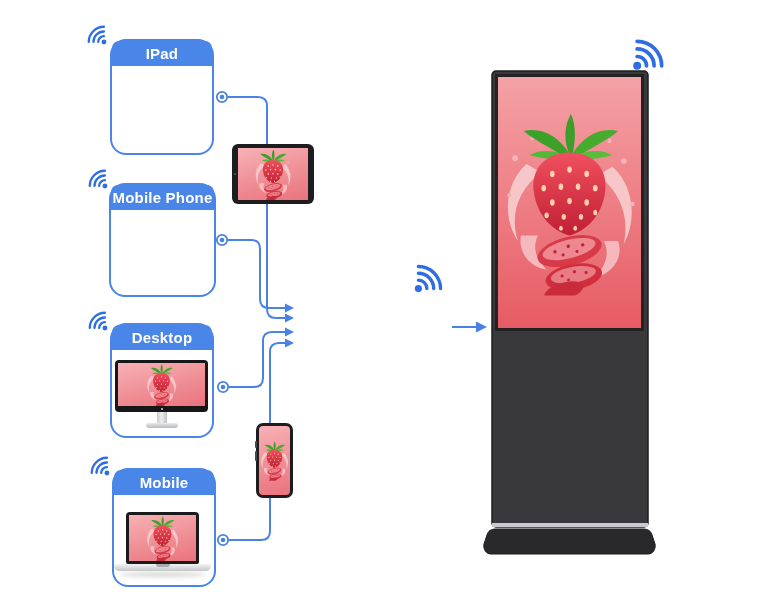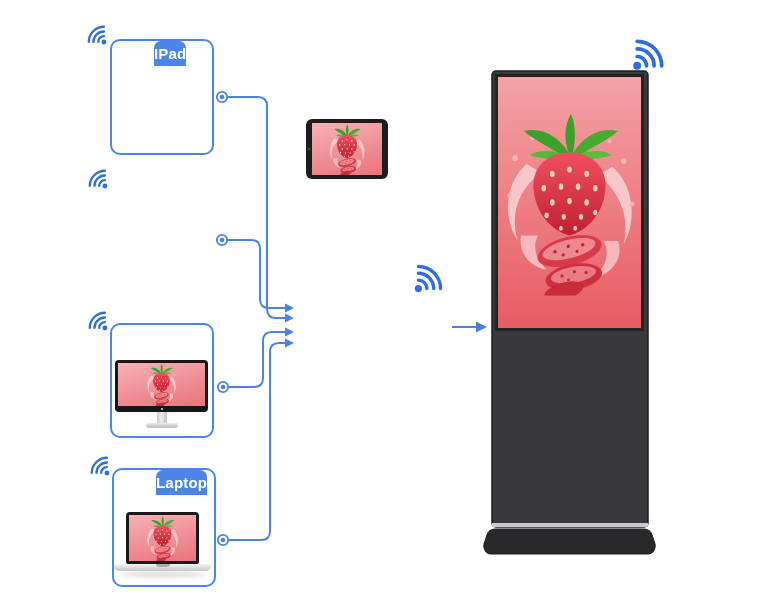--- a/index.html
+++ b/index.html
@@ -3,22 +3,22 @@
 <meta charset="utf-8">
 <style>
   html,body{margin:0;padding:0;background:#fff;}
   .stage{position:relative;width:768px;height:597px;background:#ffffff;overflow:hidden;
          font-family:"Liberation Sans",sans-serif;}
 
   
   svg.overlay{position:absolute;left:0;top:0;width:768px;height:597px;}
 
   
-  .device-card{position:absolute;background:#fff;border:2px solid #4a86e8;border-radius:10px;
-               box-sizing:border-box;display:flex;padding-left:42px;}
+  .device-card{position:absolute;background:#fff;border:2px solid #4a86e8;border-radius:16px;
+               box-sizing:border-box;display:flex;flex-direction:column;}
   .card-header{height:25px;background:#4a86e8;border-radius:7px 7px 0 0;color:#fff;
                font-size:15px;font-weight:700;display:flex;align-items:center;justify-content:center;
                letter-spacing:.2px;}
   .card-body{flex:1;position:relative;}
   .card-ipad   {left:110px;top:39px; width:104px;height:116px;}
   .card-mobile {left:109px;top:183px;width:107px;height:114px;}
   .card-desktop{left:110px;top:323px;width:104px;height:115px;}
   .card-laptop {left:112px;top:468px;width:104px;height:119px;}
 
   
@@ -205,37 +205,52 @@
         <div class="cam"></div>
         <div class="screen">
           <svg viewBox="0 0 100 130" preserveAspectRatio="xMidYMid meet">
               <use href="#strawberry"></use>
             </svg>
         </div>
       </div>
     </div>
   </div>
 
+  <div class="device-card card-mobile">
+    <div class="card-header">Mobile Phone</div>
+    <div class="card-body">
+      <div class="phone">
+        <div class="btn1"></div>
+        <div class="btn2"></div>
+        <div class="screen" style="border-radius:4px;">
+          <svg viewBox="0 0 100 130" preserveAspectRatio="xMidYMid meet">
+              <use href="#strawberry"></use>
+            </svg>
+        </div>
+      </div>
+    </div>
+  </div>
 
   <div class="device-card card-desktop">
+    <div class="card-header">Desktop</div>
     <div class="card-body"></div>
   </div>
   <div class="monitor-frame">
     <div class="screen">
       <svg viewBox="0 0 100 130" preserveAspectRatio="xMidYMid meet">
           <use href="#strawberry"></use>
         </svg>
     </div>
     <div class="monitor-logo"></div>
   </div>
   <div class="monitor-neck"></div>
   <div class="monitor-base"></div>
 
   <div class="device-card card-laptop">
-    <div class="card-header">Laptop</div>
+    <div class="card-header">Mobile</div>
     <div class="card-body"></div>
   </div>
   <div class="laptop-shadow"></div>
   <div class="laptop-screen">
     <div class="screen">
       <svg viewBox="0 0 100 130" preserveAspectRatio="xMidYMid meet">
           <use href="#strawberry"></use>
         </svg>
     </div>
   </div>

